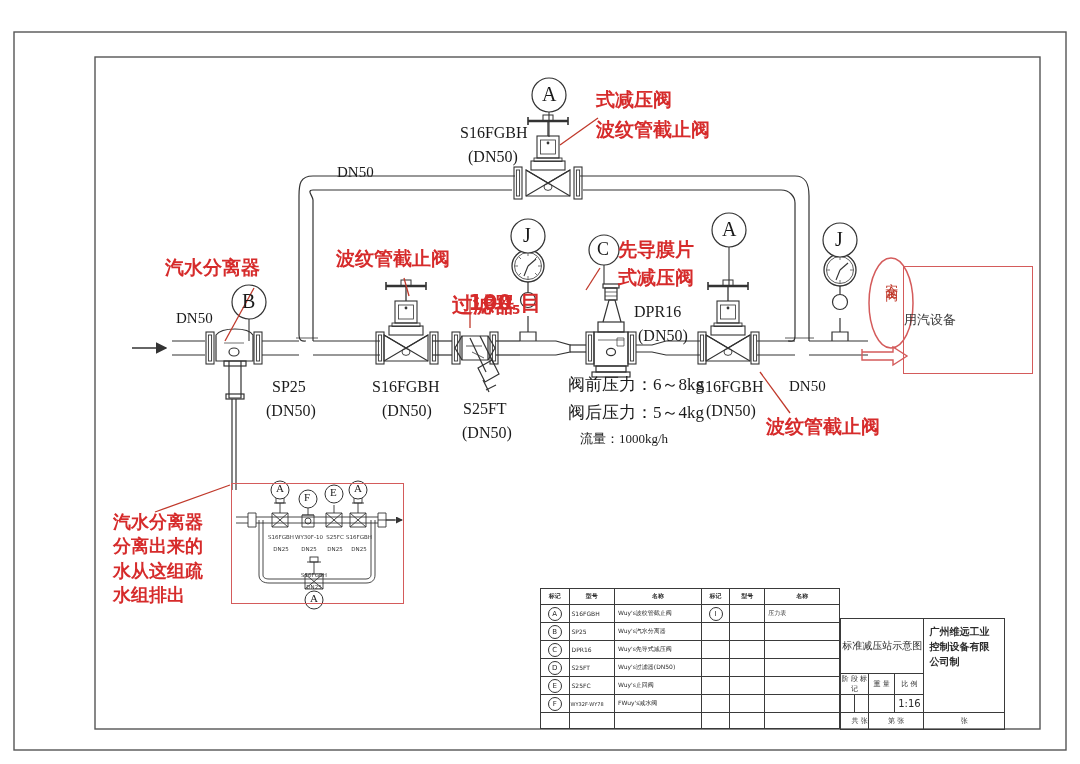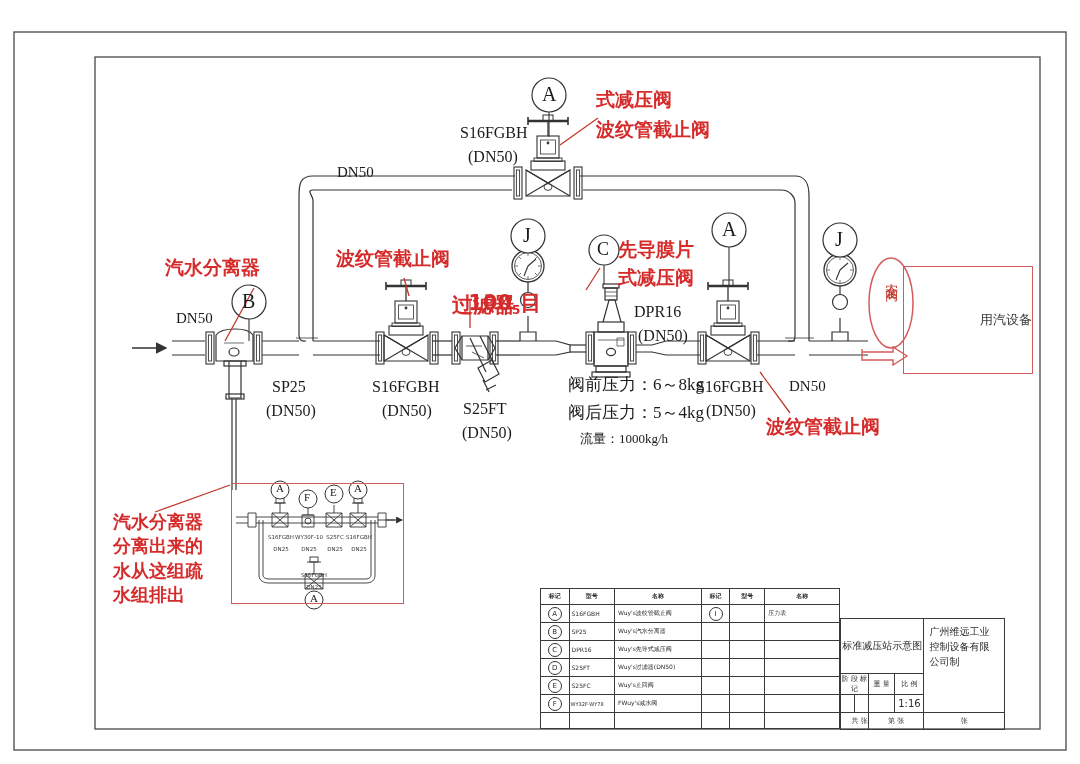--- a/index.html
+++ b/index.html
@@ -6,21 +6,21 @@
   body{width:1080px;height:764px;font-family:"Liberation Serif",serif;color:#111;position:relative;overflow:hidden;}
   #stage{position:absolute;left:0;top:0;width:1080px;height:764px;}
   svg.layer{position:absolute;left:0;top:0;width:1080px;height:764px;}
   .txt{position:absolute;white-space:pre;line-height:1.18;}
   .blk{color:#1a1a1a;font-family:"Liberation Serif",serif;}
   .red{color:#d62b2b;font-family:"DejaVu Sans",sans-serif;font-weight:bold;}
   .redthin{color:#c0392b;font-family:"DejaVu Sans",sans-serif;}
   .tbl{position:absolute;border-collapse:collapse;font-family:"DejaVu Sans",sans-serif;}
   .tbl td,.tbl th{border:1px solid #3a3a3a;padding:0;text-align:center;vertical-align:middle;color:#2b2b2b;}
   .circ{display:inline-block;border:1px solid #333;border-radius:50%;text-align:center;}
-  .eq-box{position:absolute;border:1.6px solid #d45b5b;box-sizing:border-box;display:flex;align-items:center;justify-content:flex-end;}
+  .eq-box{position:absolute;border:1.6px solid #d45b5b;box-sizing:border-box;display:flex;align-items:center;justify-content:flex-start;}
   .eq-box span{font-family:"DejaVu Sans",sans-serif;color:#3a3a3a;}
   .detail-box{position:absolute;border:1.6px solid #d45b5b;box-sizing:border-box;}
   .mini{font-family:"DejaVu Sans",sans-serif;color:#333;position:absolute;white-space:pre;text-align:center;}
 </style>
 </head>
 <body>
 
 <div id="stage">
 
   <svg class="layer" viewBox="0 0 1080 764">
@@ -465,21 +465,21 @@
         <td></td>
         <td></td>
       </tr>
     </tbody>
   </table>
 
   <table class="tbl" style="left:840px;top:618px;width:165px;font-size:8px;">
     <tbody>
         <tr>
       <td colspan="4" style="height:54px;width:88px;font-size:10px;">标准减压站示意图</td>
-      <td rowspan="3" style="width:77px;font-size:10px;line-height:1.5;padding:5px;vertical-align:top;text-align:left;">广州维远工业控制设备有限公司制</td>
+      <td rowspan="3" style="width:77px;font-size:10px;line-height:1.5;padding:5px;vertical-align:top;text-align:left;font-weight:bold;">广州维远工业控制设备有限公司制</td>
     </tr>
     <tr>
       <td colspan="2" style="height:17px;font-size:7px;">阶 段 标 记</td>
       <td style="font-size:7px;width:22px;">重 量</td>
       <td style="font-size:7px;width:22px;">比 例</td>
     </tr>
     <tr>
       <td style="height:17px;width:11px;"></td>
       <td style="width:11px;"></td>
       <td></td>

